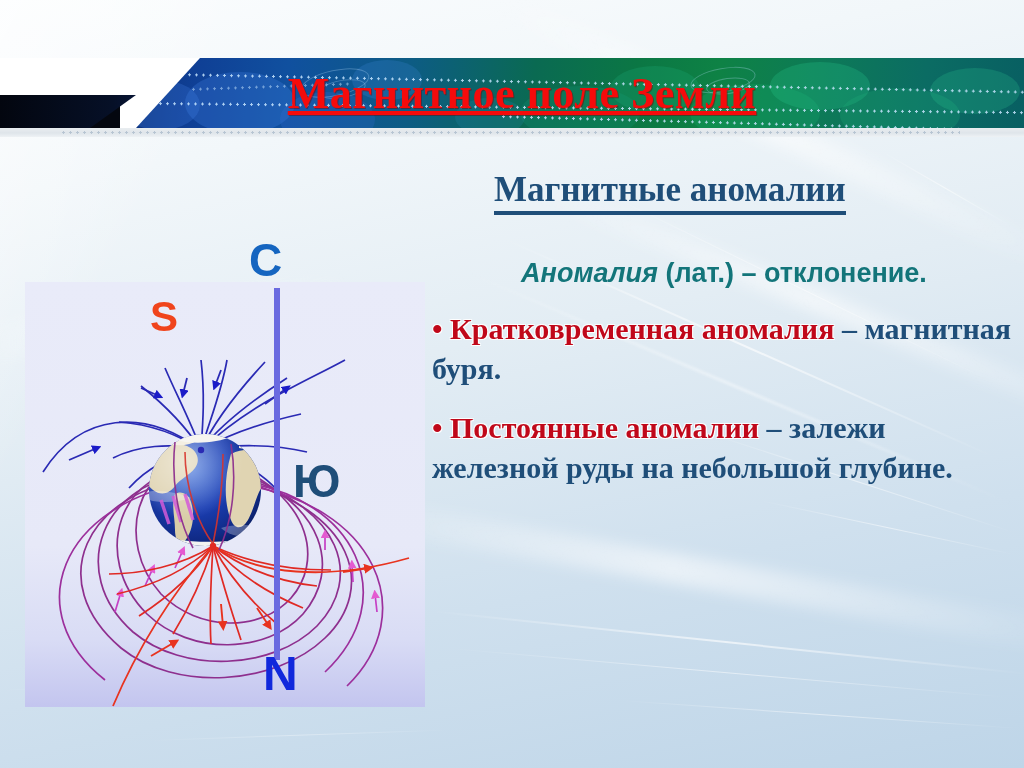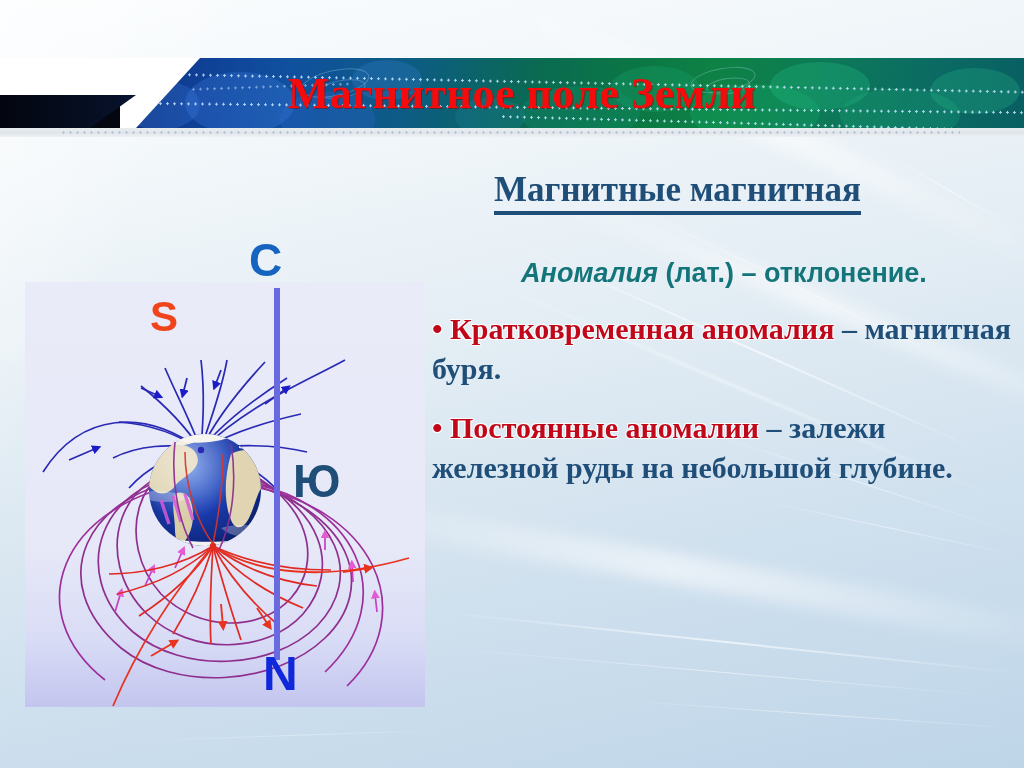--- a/index.html
+++ b/index.html
@@ -153,20 +153,21 @@
     align-items: center;
     justify-content: center;
     font-family: "Liberation Serif", serif;
     font-weight: bold;
     font-size: 44px;
     letter-spacing: .5px;
     color: #f50b0b;
     text-shadow: 1px 1px 0 rgba(120,0,0,.45);
     white-space: nowrap;
     padding-left: 20px;
+    text-decoration: underline;
   }
 
   
   .content {
     position: absolute;
     left: 432px;
     top: 172px;
     width: 584px;
   }
   .section-heading {
@@ -456,21 +457,21 @@
   <div class="axis-label" id="lbl-c">С</div>
 
   <div class="axis-label" id="lbl-s">S</div>
 
   <div class="axis-label" id="lbl-yu">Ю</div>
 
   <div class="axis-label" id="lbl-n">N</div>
 
   <div class="content">
 
-    <div class="section-heading">Магнитные магнитная</div>
+    <div class="section-heading">Магнитные аномалии</div>
 
     <div class="def-line">
       <span class="term">Аномалия</span><span> (лат.) – отклонение.</span>
     </div>
 
     <div class="bullet">
       <span class="hl">•</span><span class="hl"> Кратковременная аномалия</span><span> – магнитная буря.</span>
     </div>
 
     <div class="bullet">

